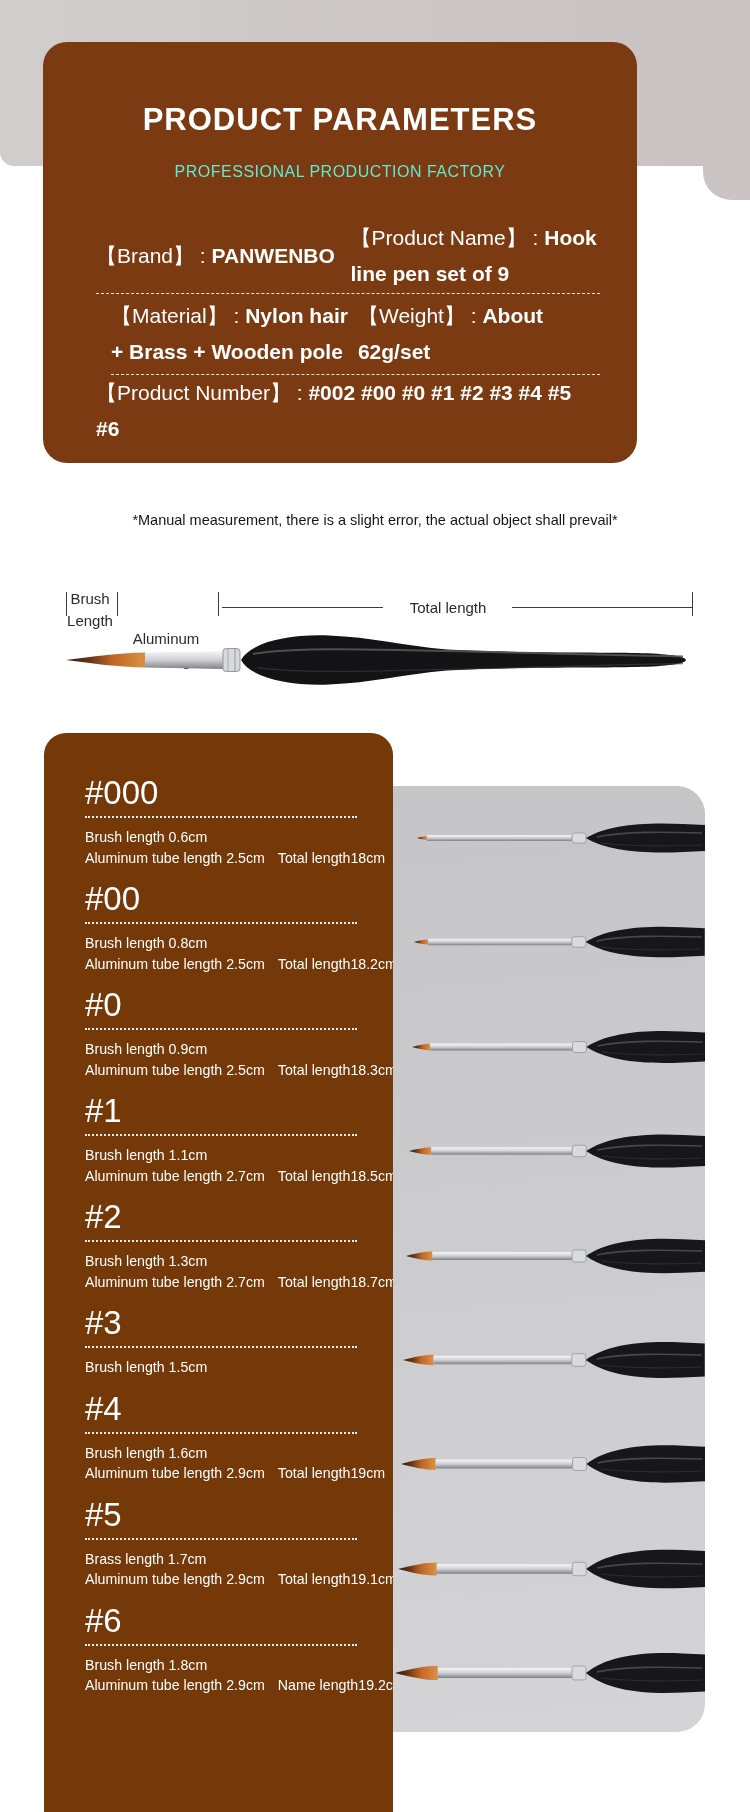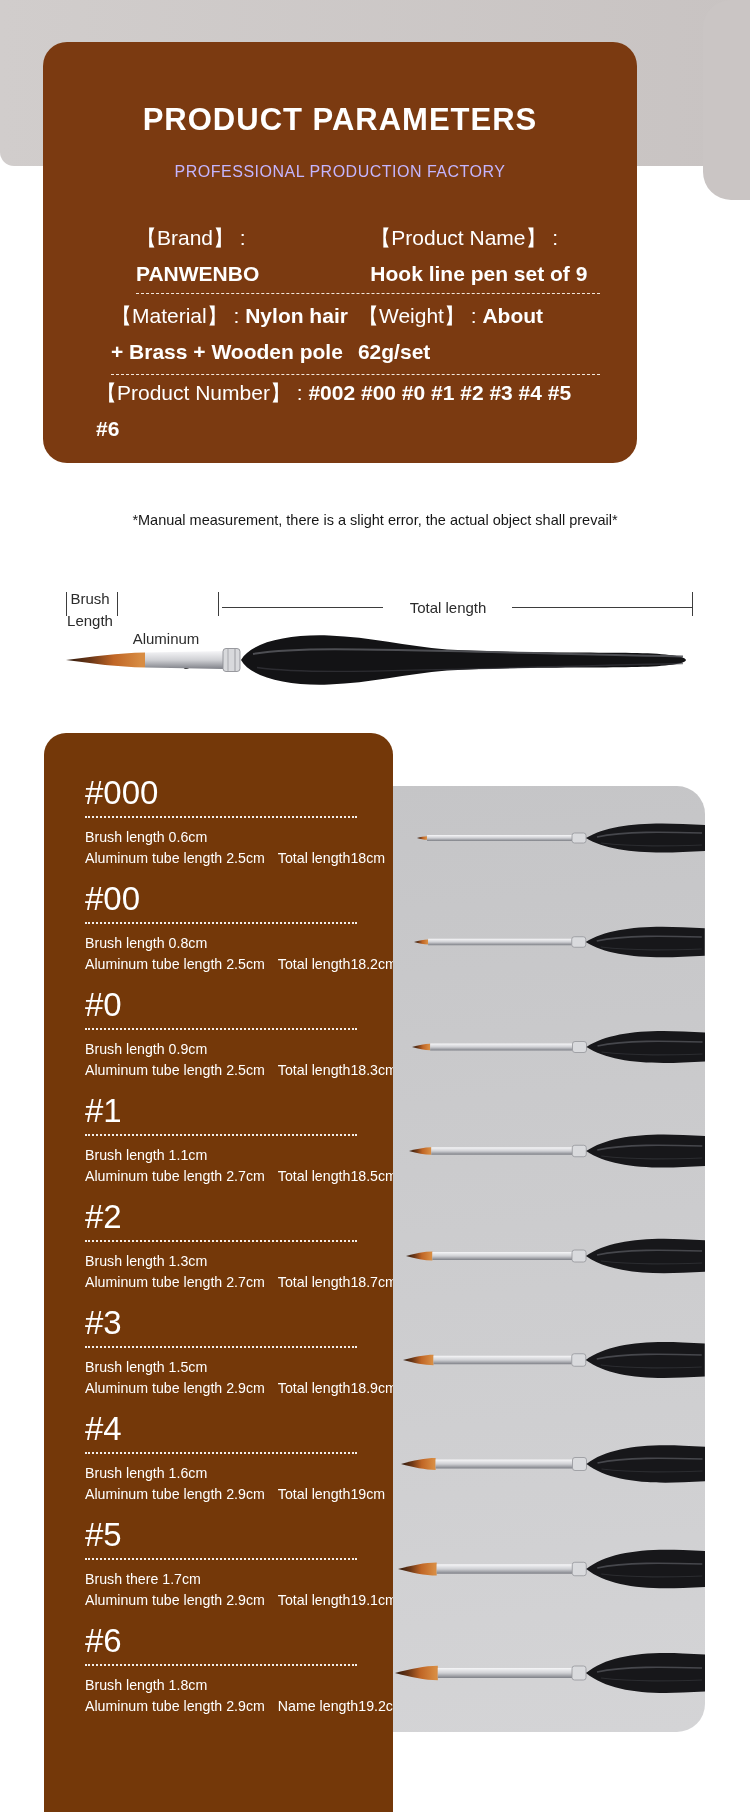--- a/index.html
+++ b/index.html
@@ -11,24 +11,24 @@
              background:linear-gradient(90deg,#d1cdcc,#c8c3c2);border-radius:0 0 14px 14px;z-index:0;}
   .top-blob{position:absolute;left:703px;top:0;width:120px;height:200px;background:#cac5c4;
             border-radius:28px;z-index:0;}
 
   
   .header-card{position:absolute;left:43px;top:42px;width:594px;height:421px;background:#7b3a11;
                border-radius:24px;z-index:2;color:#fff;}
   .hc-title{position:absolute;top:60px;left:0;width:100%;text-align:center;margin:0;
             font-size:31px;font-weight:700;letter-spacing:1px;color:#fff;}
   .hc-sub{position:absolute;top:121px;left:0;width:100%;text-align:center;
-          font-size:16px;letter-spacing:.5px;color:#c4b5fd;}
+          font-size:16px;letter-spacing:.5px;color:#5eead4;}
   .spec{position:absolute;left:53px;right:37px;top:176px;font-size:21px;line-height:36px;}
   .spec-row{display:flex;}
-  .spec-row.r1{min-height:75px;border-bottom:1px dashed rgba(250,240,231,.95);margin-left:40px;}
+  .spec-row.r1{min-height:75px;border-bottom:1px dashed rgba(250,240,231,.95);}
   .spec-row.r2{min-height:80px;border-bottom:1px dashed rgba(250,240,231,.95);margin-left:15px;}
   .spec-row.r3{min-height:66px;}
   .cell{display:flex;align-items:center;}
   .cell-inner{display:inline;}
   .c-left{width:50.5%;padding-right:10px;box-sizing:border-box;}
   .c-right{flex:1;}
   .c-full{width:100%;}
   .lbl{font-weight:400;white-space:pre-wrap;}
   .val{font-weight:700;}
 
@@ -373,38 +373,35 @@
     <div class="size-line size-brush">Brush length 1.3cm</div>
     <div class="size-line size-line2">
       <span class="size-tube">Aluminum tube length 2.7cm</span><span class="size-total">Total length18.7cm</span>
     </div>
   </div>
 
   <div class="size-item">
     <h3 class="size-name">#3</h3>
     <div class="size-dash"></div>
     <div class="size-line size-brush">Brush length 1.5cm</div>
-    <div class="size-line size-line2">
-      <span class="size-tube">Aluminum tube length 2.9cm</span><span class="size-total">Total length18.9cm</span>
-    </div>
   </div>
 
   <div class="size-item">
     <h3 class="size-name">#4</h3>
     <div class="size-dash"></div>
     <div class="size-line size-brush">Brush length 1.6cm</div>
     <div class="size-line size-line2">
       <span class="size-tube">Aluminum tube length 2.9cm</span><span class="size-total">Total length19cm</span>
     </div>
   </div>
 
   <div class="size-item">
     <h3 class="size-name">#5</h3>
     <div class="size-dash"></div>
-    <div class="size-line size-brush">Brush there 1.7cm</div>
+    <div class="size-line size-brush">Brass length 1.7cm</div>
     <div class="size-line size-line2">
       <span class="size-tube">Aluminum tube length 2.9cm</span><span class="size-total">Total length19.1cm</span>
     </div>
   </div>
 
   <div class="size-item">
     <h3 class="size-name">#6</h3>
     <div class="size-dash"></div>
     <div class="size-line size-brush">Brush length 1.8cm</div>
     <div class="size-line size-line2">

